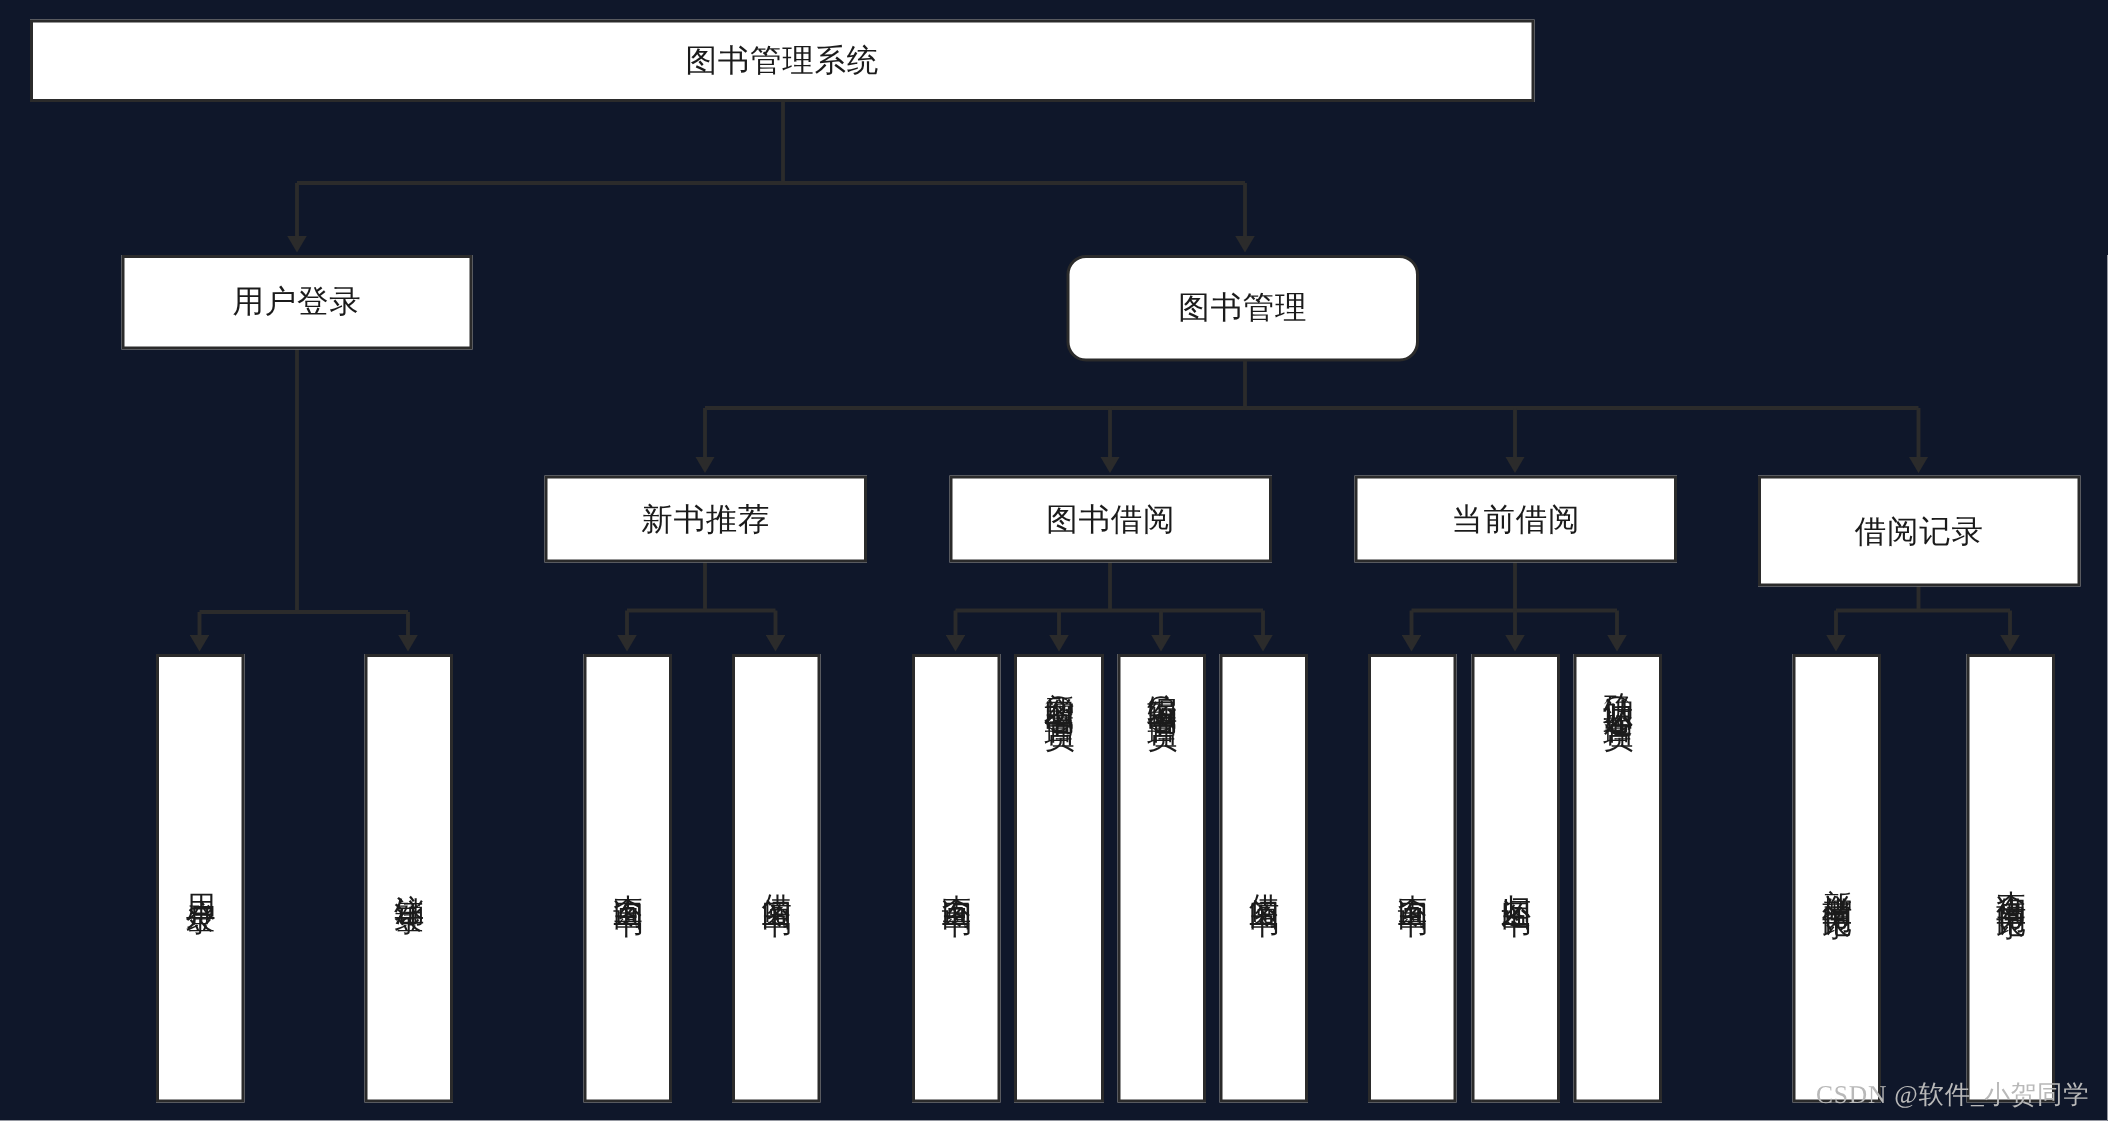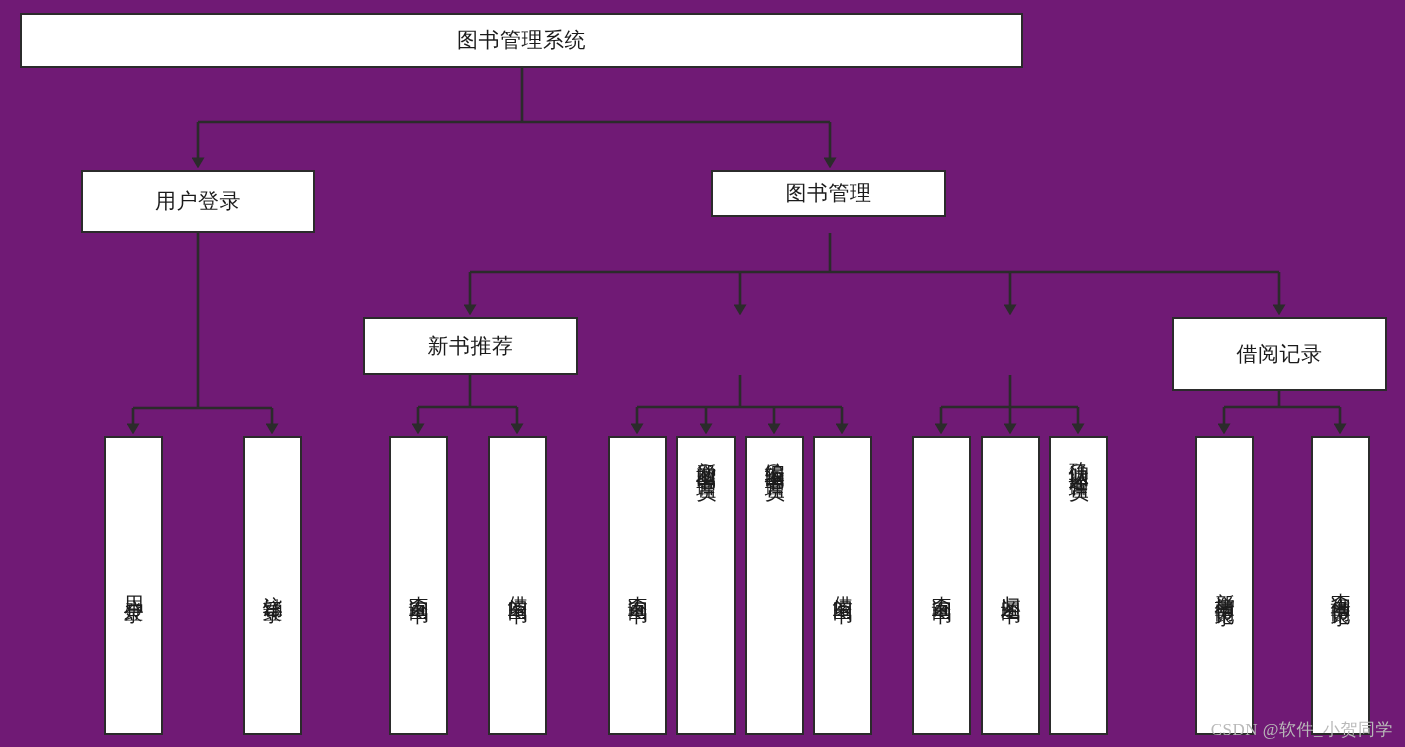--- a/index.html
+++ b/index.html
@@ -8,21 +8,21 @@
     padding: 0;
     background: #ffffff;
   }
   body {
     font-family: "DejaVu Sans", "Liberation Sans", sans-serif;
   }
   #diagram-root {
     position: relative;
     width: 1405px;
     height: 747px;
-    background: #701a75;
+    background: #0f172a;
     overflow: hidden;
   }
   #connector-layer {
     position: absolute;
     left: 0;
     top: 0;
     width: 1405px;
     height: 747px;
   }
   .node-box {
@@ -132,27 +132,33 @@
     </g>
   </svg>
 
   <div class="node-box" style="left:20px; top:13px; width:1003px; height:55px;">
     <span class="node-label-h">图书管理系统</span>
   </div>
 
   <div class="node-box" style="left:81px; top:170px; width:234px; height:63px;">
     <span class="node-label-h">用户登录</span>
   </div>
-  <div class="node-box" style="left:711px; top:170px; width:235px; height:47px;">
+  <div class="node-box" style="left:711px; top:170px; width:235px; height:71px;border-radius:13px;">
     <span class="node-label-h">图书管理</span>
   </div>
 
   <div class="node-box" style="left:363px; top:317px; width:215px; height:58px;">
     <span class="node-label-h">新书推荐</span>
   </div>
+  <div class="node-box" style="left:633px; top:317px; width:215px; height:58px;">
+    <span class="node-label-h">图书借阅</span>
+  </div>
+  <div class="node-box" style="left:903px; top:317px; width:215px; height:58px;">
+    <span class="node-label-h">当前借阅</span>
+  </div>
   <div class="node-box" style="left:1172px; top:317px; width:215px; height:74px;">
     <span class="node-label-h">借阅记录</span>
   </div>
 
   <div class="node-box leaf-box align-mid" style="left:104px; top:436px; width:59px; height:299px;">
     <span class="node-label-v">用户登录</span>
   </div>
   <div class="node-box leaf-box align-mid" style="left:243px; top:436px; width:59px; height:299px;">
     <span class="node-label-v">注销登录</span>
   </div>

